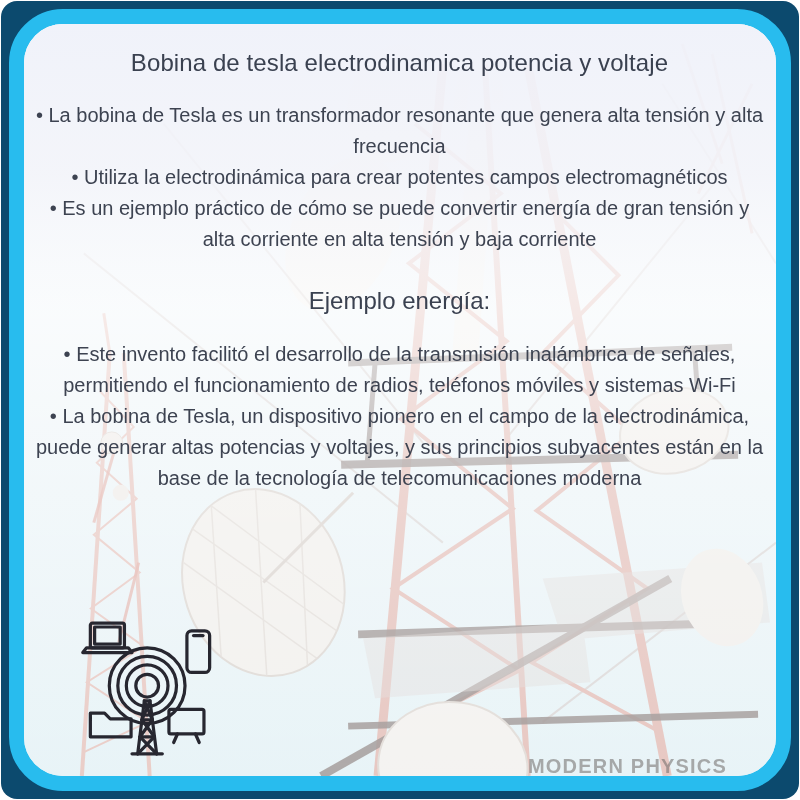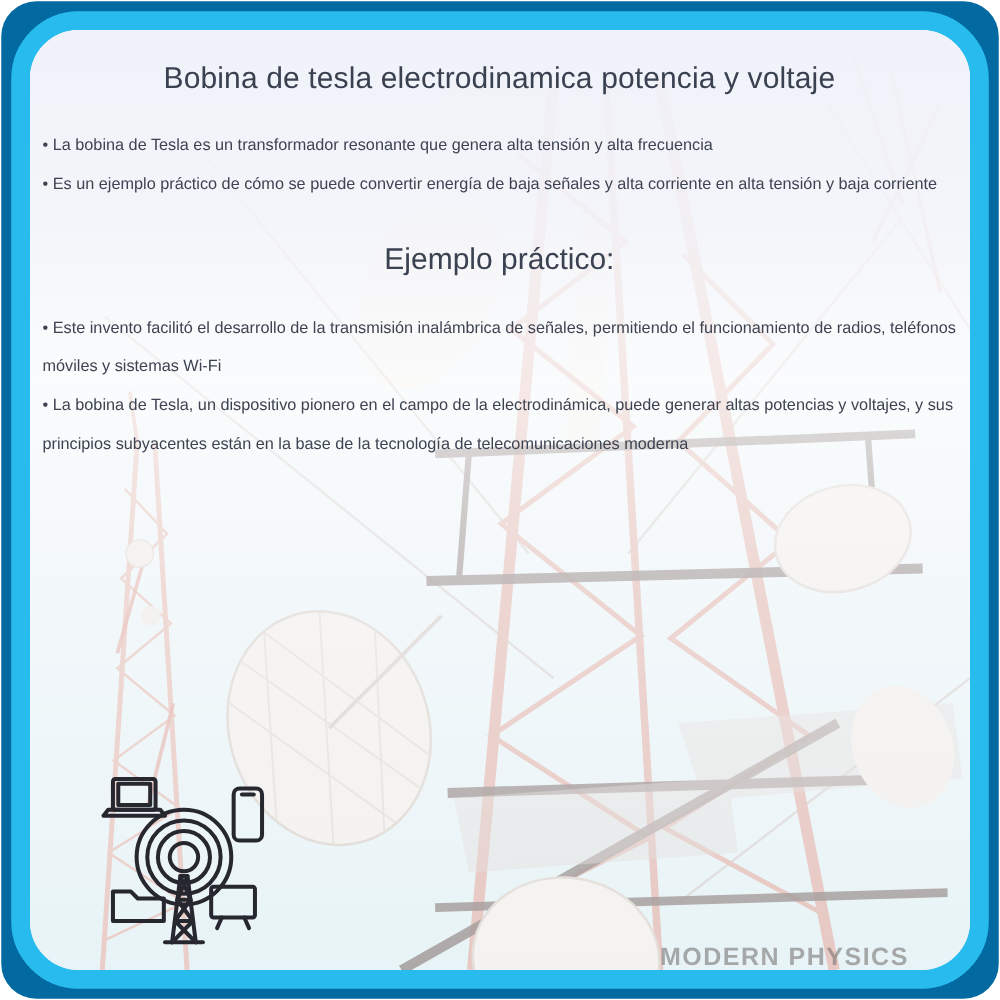--- a/index.html
+++ b/index.html
@@ -4,21 +4,21 @@
 <style>
   html,body{margin:0;padding:0;}
   body{
     width:800px;height:800px;background:#ffffff;
     font-family:"Liberation Sans", sans-serif;
     -webkit-font-smoothing:antialiased;
   }
   .stage{position:relative;width:800px;height:800px;overflow:hidden;}
   
   .card-outer{
-    position:absolute;inset:1px;background:#0369a1;border-radius:28px;
+    position:absolute;inset:1px;background:#0c4a6e;border-radius:16px;
   }
   
   .card{
     position:absolute;inset:8px;border-radius:54px;
     border:15px solid #28bcee;
     background:#e9f2f6;
     overflow:hidden;
   }
   .bg{position:absolute;inset:0;width:100%;height:100%;display:block;}
   .content{
@@ -30,21 +30,21 @@
     margin:0;font-size:24px;line-height:30px;font-weight:400;
     text-align:center;color:#3a4150;letter-spacing:0.1px;
   }
   h2.section{
     margin:31px 0 0 0;font-size:24px;line-height:30px;font-weight:400;
     text-align:center;color:#3a4150;
   }
   .bullet-list{margin-top:22px;}
   .bullet-list.second{margin-top:23px;}
   .bullet-list p{
-    margin:0;font-size:13px;line-height:31px;color:#3d4351;
+    margin:0;font-size:20px;line-height:31px;color:#3d4351;text-align:center;
   }
   .icon-cluster{
     position:absolute;left:55px;top:597px;width:142px;height:154px;
   }
   .watermark{
     position:absolute;left:504px;top:731px;
     font-size:20px;font-weight:700;letter-spacing:1.2px;
     color:#6f6b69;opacity:0.55;white-space:nowrap;
   }
 </style>
@@ -150,24 +150,25 @@
         </g>
 
         <rect width="754" height="754" fill="url(#fade)"></rect>
       </svg>
 
       <div class="content">
         <h1 class="title">Bobina de tesla electrodinamica potencia y voltaje</h1>
 
         <div class="bullet-list">
           <p>• La bobina de Tesla es un transformador resonante que genera alta tensión y alta frecuencia</p>
-          <p>• Es un ejemplo práctico de cómo se puede convertir energía de baja señales y alta corriente en alta tensión y baja corriente</p>
+          <p>• Utiliza la electrodinámica para crear potentes campos electromagnéticos</p>
+          <p>• Es un ejemplo práctico de cómo se puede convertir energía de gran tensión y alta corriente en alta tensión y baja corriente</p>
         </div>
 
-        <h2 class="section">Ejemplo práctico:</h2>
+        <h2 class="section">Ejemplo energía:</h2>
 
         <div class="bullet-list second">
           <p>• Este invento facilitó el desarrollo de la transmisión inalámbrica de señales, permitiendo el funcionamiento de radios, teléfonos móviles y sistemas Wi-Fi</p>
           <p>• La bobina de Tesla, un dispositivo pionero en el campo de la electrodinámica, puede generar altas potencias y voltajes, y sus principios subyacentes están en la base de la tecnología de telecomunicaciones moderna</p>
         </div>
       </div>
 
       <svg class="icon-cluster" viewBox="0 0 150 162" aria-hidden="true">
         <g fill="none" stroke="#272730" stroke-width="3.4" stroke-linecap="round" stroke-linejoin="round">
 

